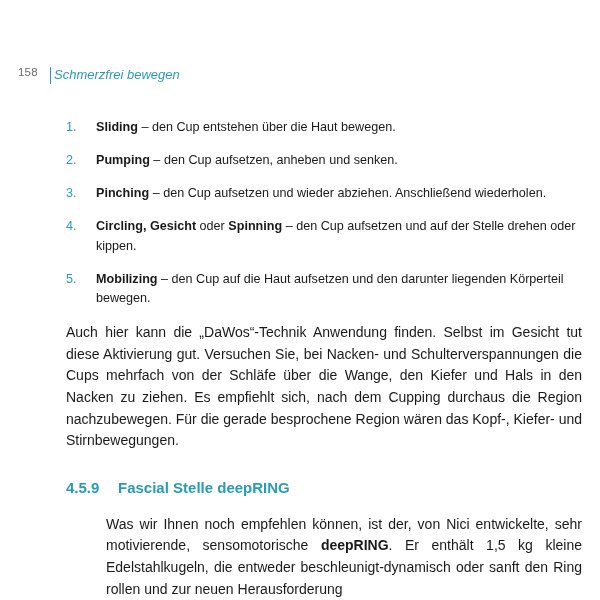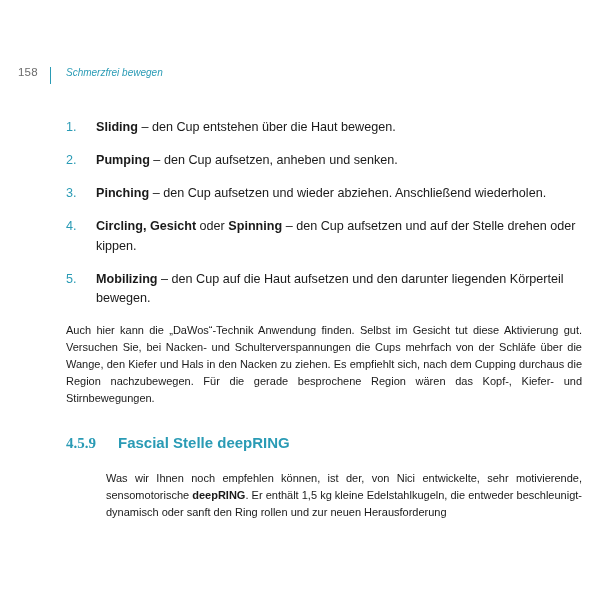--- a/index.html
+++ b/index.html
@@ -41,23 +41,23 @@
   .head-rule {
     position: absolute;
     left: 50px;
     top: 1px;
     width: 1px;
     height: 17px;
     background: #2a9bb5;
   }
   .head-title {
     position: absolute;
-    left: 66px;
+    left: 54px;
     top: 1px;
-    font-size: 10px;
+    font-size: 13px;
     font-style: italic;
     color: #2a9bb5;
   }
 
   
   .content {
     position: absolute;
     left: 66px;
     top: 118px;
     width: 516px;
@@ -85,41 +85,40 @@
     color: #2a9bb5;
     font-size: 12.6px;
   }
   .term {
     font-weight: bold;
     text-align: center;
   }
 
   p.body {
     margin: 0 0 17px 0;
-    font-size: 11px;
+    font-size: 14px;
     line-height: 1.55;
     text-align: justify;
     color: #1a1a1a;
   }
   p.tight {
     margin-bottom: 0;
     margin-left: 40px;
   }
 
   h2.heading {
     margin: 26px 0 16px 0;
     font-size: 15px;
     font-weight: bold;
     color: #2a9bb5;
     line-height: 1.3;
   }
   h2.heading .secnum {
     display: inline-block;
     width: 52px;
-    font-family: Liberation Serif, serif;
   }
 
   .spacer-above-para {
     margin-top: 21px;
   }
 </style>
 </head>
 <body>
 
 <div class="page">

